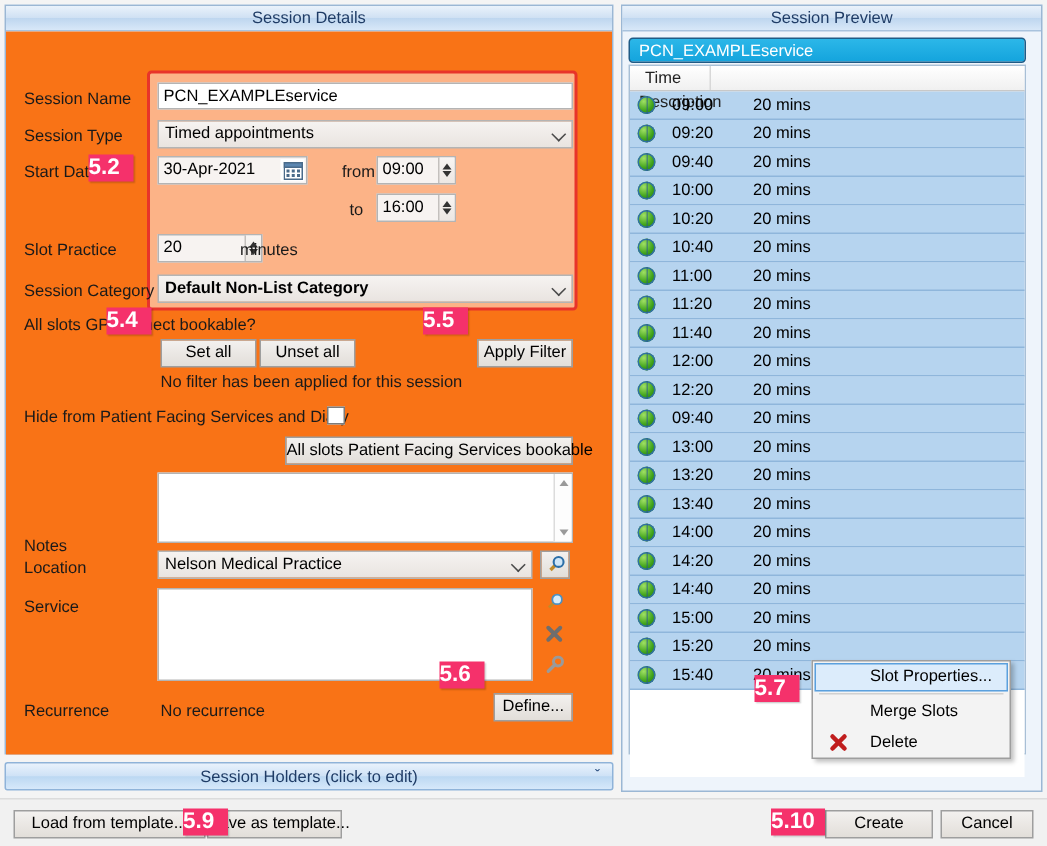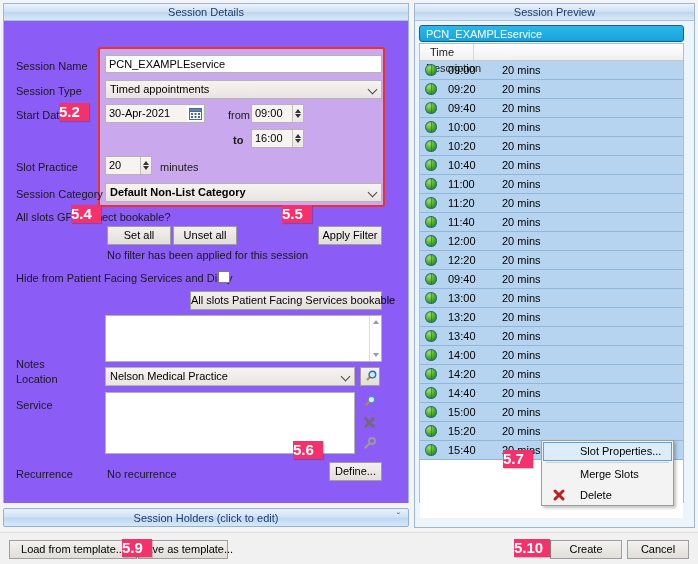--- a/index.html
+++ b/index.html
@@ -25,21 +25,21 @@
     line-height: 17px;
     text-align: center;
     font-size: 11px;
     color: #1f3c66;
     background: linear-gradient(to bottom, #eaf2fb 0%, #cfe0f3 50%, #bed6ef 51%, #d8e8f8 100%);
     border-bottom: 1px solid #a8c2dd;
   }
   .panel-body { position: relative; }
 
   #details-panel { left: 3px; top: 3px; width: 406px; height: 500px; }
-  #details-body { width: 100%; height: 482px; background: #8b5cf6; }
+  #details-body { width: 100%; height: 482px; background: #f97316; }
 
   #preview-panel { left: 414px; top: 3px; width: 281px; height: 525px; background: #eef4fb; }
   #preview-body { width: 100%; height: 506px; padding: 4px; }
   .lbl {
     position: absolute;
     font-size: 11px;
     color: #1a1a1a;
     white-space: nowrap;
   }
 
@@ -309,31 +309,31 @@
 
       <div class="lbl" style="left:224px; top:88px;">from</div>
       <div class="fieldbox" style="left:247px; top:83px; width:53px;">
         <span>09:00</span>
         <span class="spin">
           <span class="up"></span>
           <span class="dn"></span>
         </span>
       </div>
 
-      <div class="lbl" style="left:229px; top:113px;font-weight:bold;">to</div>
+      <div class="lbl" style="left:229px; top:113px;">to</div>
       <div class="fieldbox" style="left:247px; top:108px; width:53px;">
         <span>16:00</span>
         <span class="spin">
           <span class="up"></span>
           <span class="dn"></span>
         </span>
       </div>
 
       <div class="lbl" style="left:12px; top:140px;">Slot Practice</div>
-      <div class="fieldbox" style="left:101px; top:135px; width:47px;">
+      <div class="fieldbox" style="left:101px; top:135px; width:70px;">
         <span>20</span>
         <span class="spin">
           <span class="up"></span>
           <span class="dn"></span>
         </span>
       </div>
       <div class="lbl" style="left:156px; top:140px;">minutes</div>
 
       <div class="lbl" style="left:12px; top:167px;">Session Category</div>
       <div class="combo" style="left:101px; top:162px; width:277px;font-weight:bold;">

